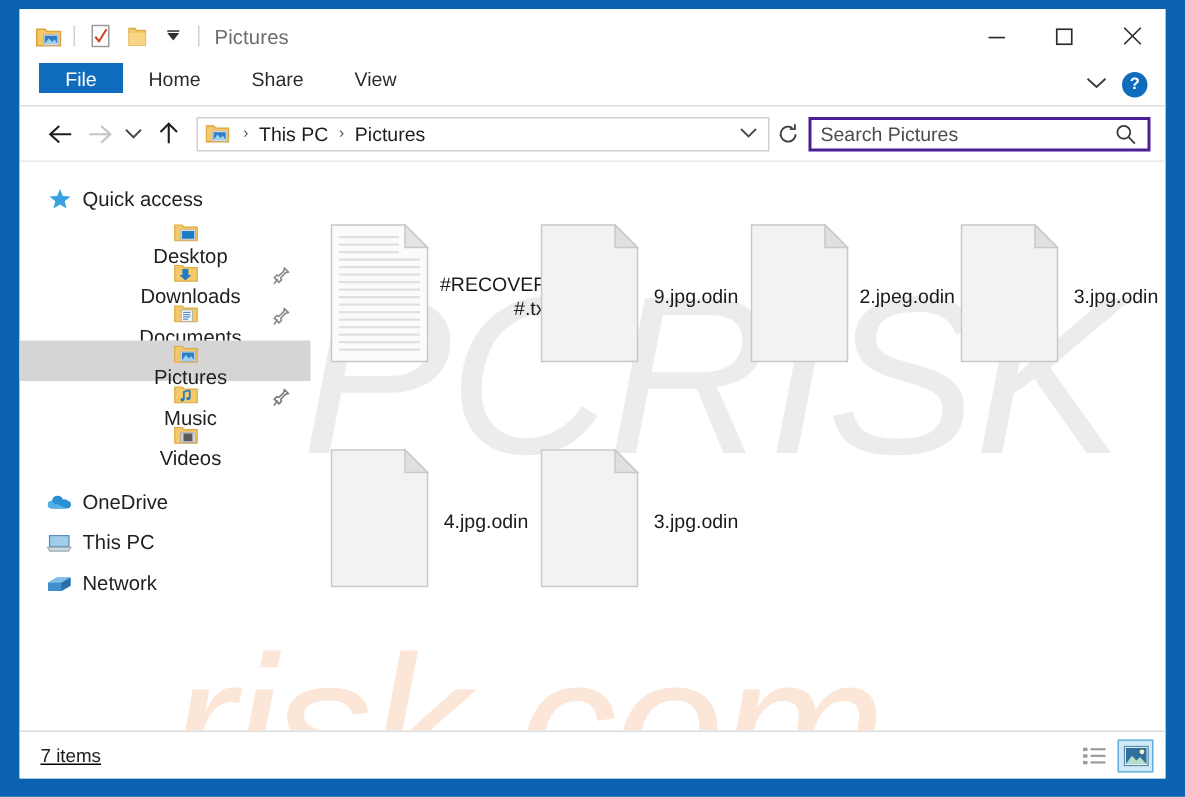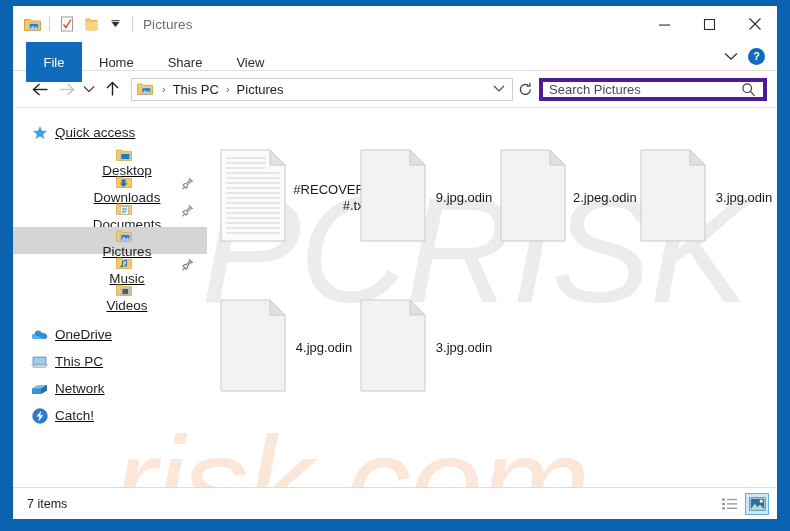--- a/index.html
+++ b/index.html
@@ -88,21 +88,21 @@
     border-bottom: 1px solid #dededd;
     position: relative;
   }
   .tab {
     display: flex;
     align-items: center;
     justify-content: center;
     font-size: 13px;
     color: #2b2b2b;
     padding: 0 17px;
-    height: 40px;
+    height: 20px;
     box-sizing: border-box;
   }
   .tab.file {
     background: #0f6cbd;
     color: #ffffff;
     min-width: 56px;
     margin-left: 13px;
   }
   .ribbon-right {
     margin-left: auto;
@@ -175,21 +175,21 @@
   .refresh-btn {
     width: 24px;
     height: 23px;
     display: flex;
     align-items: center;
     justify-content: center;
   }
   .searchbox {
     width: 228px;
     height: 23px;
-    border: 4px solid #4c1d95;
+    border: 2px solid #4c1d95;
     background: #fff;
     display: flex;
     align-items: center;
     box-sizing: border-box;
     margin-left: 2px;
   }
   .searchbox input {
     border: 0;
     outline: 0;
     font-size: 13px;
@@ -218,21 +218,20 @@
     padding-top: 11px;
     position: relative;
     z-index: 2;
   }
   .nav-row {
     height: 27px;
     display: flex;
     align-items: center;
     padding-left: 18px;
     position: relative;
-    text-decoration: underline;
   }
   .nav-row.indent { padding-left: 34px; flex-direction: column; }
   .nav-row.selected { background: #d5d5d5; }
   .nav-ico {
     width: 17px;
     height: 17px;
     margin-right: 7px;
     display: flex;
     align-items: center;
     justify-content: center;
@@ -291,20 +290,21 @@
   .statusbar {
     height: 31px;
     flex: 0 0 auto;
     border-top: 1px solid #dcdcdc;
     display: flex;
     align-items: center;
     padding: 0 8px 0 14px;
     background: #ffffff;
     position: relative;
     z-index: 5;
+    text-decoration: underline;
   }
   .status-text {
     font-size: 12.5px;
     color: #1d1d1d;
   }
   .view-btns {
     margin-left: auto;
     display: flex;
     align-items: center;
     gap: 4px;
@@ -629,30 +629,20 @@
           <span class="nav-ico">
             <svg width="17" height="14" viewBox="0 0 17 14">
               <path d="M1 6.5 L7 3 L16 3 L16 8.5 L10 12 L1 12 Z" fill="#3f8fcc"></path>
               <path d="M1 6.5 L7 3 L16 3 L10 6.5 Z" fill="#7cc0e9"></path>
               <path d="M10 6.5 L16 3 L16 8.5 L10 12 Z" fill="#2b6fa8"></path>
             </svg>
           </span>
           <span class="nav-label">Network</span>
         </div>
 
-        <div class="nav-row">
-          <span class="nav-ico">
-            <svg width="16" height="16" viewBox="0 0 16 16">
-              <circle cx="8" cy="8" r="7.2" fill="#2b7fd0"></circle>
-              <circle cx="8" cy="8" r="7.2" fill="none" stroke="#1f5f9e" stroke-width="0.8"></circle>
-              <path d="M9.3 2.6 L4.6 8.6 L7.6 8.6 L6.4 13.4 L11.3 7.2 L8.2 7.2 Z" fill="#ffffff"></path>
-            </svg>
-          </span>
-          <span class="nav-label">Catch!</span>
-        </div>
 
       </div>
 
       <div class="content">
         <div class="file-grid">
 
           <div class="file-cell">
             <div class="file-ico-wrap">
               <svg width="78" height="96" viewBox="0 0 78 96">
                 <path d="M6 2 L55 2 L70 17 L70 93 L6 93 Z" fill="#fbfbfb" stroke="#c8c8c8" stroke-width="1"></path>

